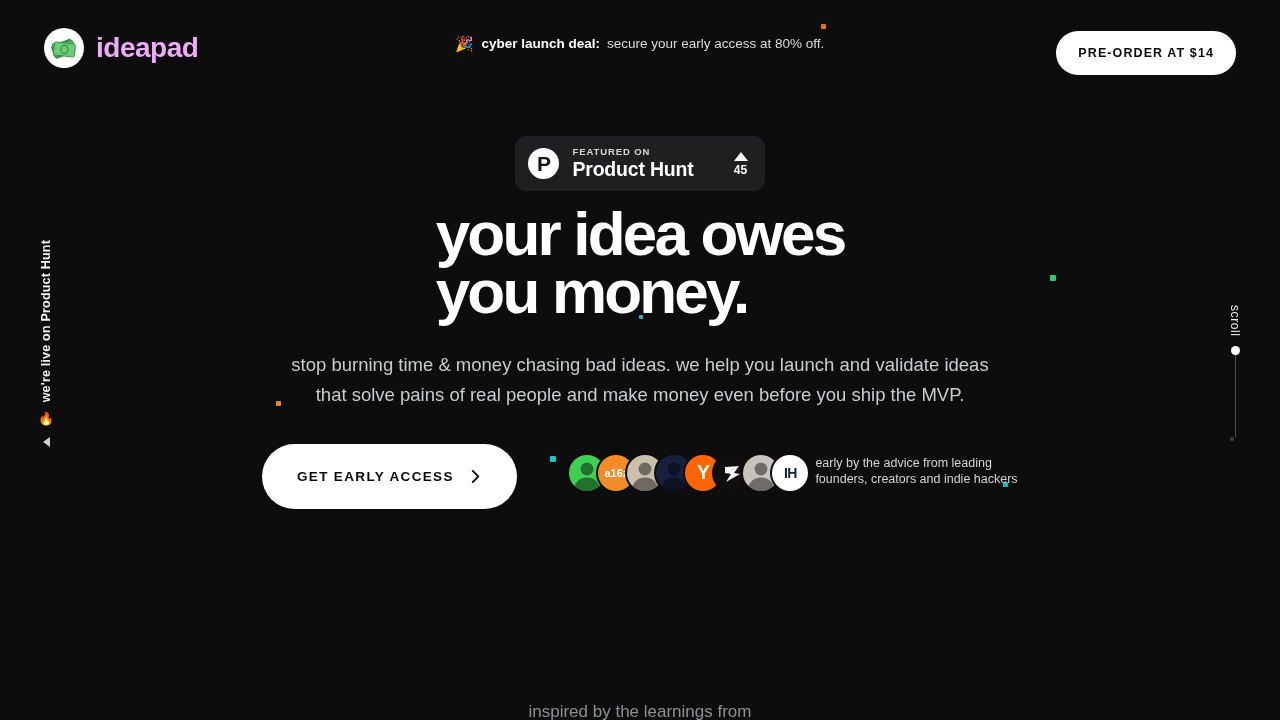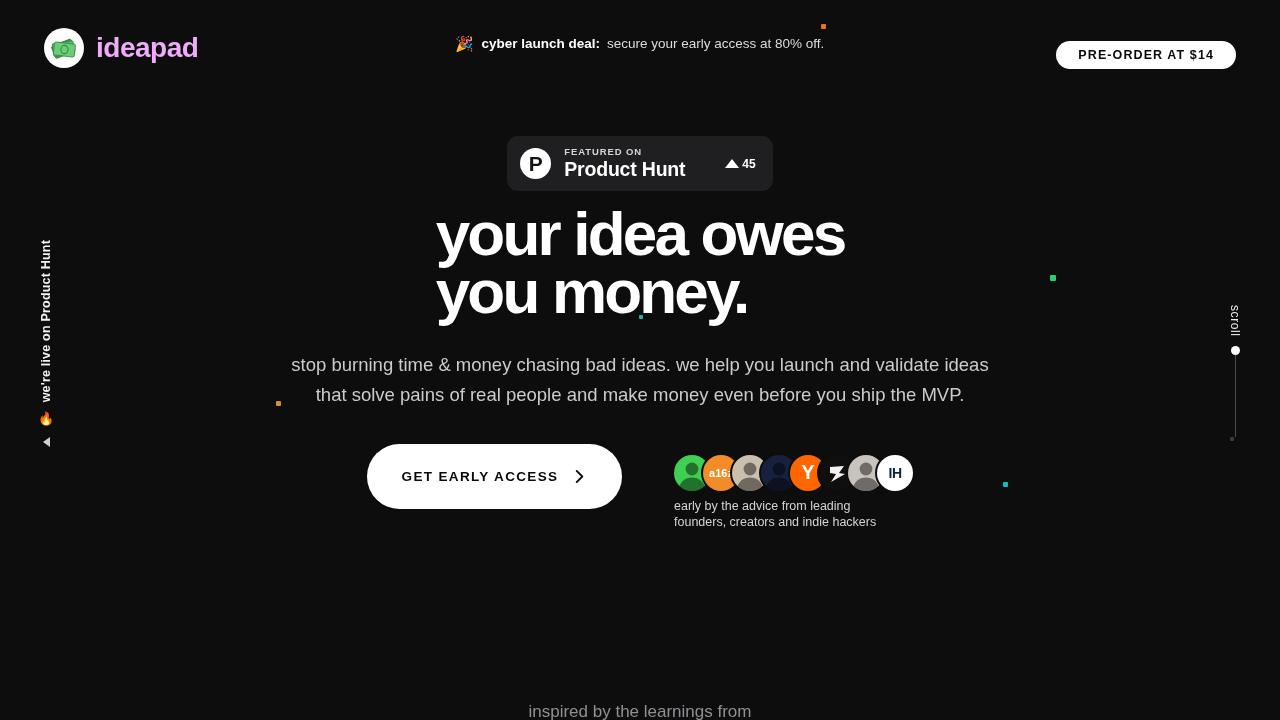--- a/index.html
+++ b/index.html
@@ -38,22 +38,22 @@
   .deal-banner {
     position:absolute; left:0; top:36px; width:1280px;
     display:flex; align-items:center; justify-content:center; gap:7px;
     font-size:13.5px; color:#e9e9e9;
   }
   .deal-emoji { font-size:15px; line-height:1; }
   .deal-strong { font-weight:700; color:#ffffff; }
   .deal-rest { color:#dcdcdc; }
 
   .preorder-btn {
-    position:absolute; right:44px; top:41px;
-    height:28px; padding:8px 22px;
+    position:absolute; right:44px; top:31px;
+    height:44px; padding:8px 22px;
     background:#ffffff; color:#0a0a0a;
     border:none; border-radius:999px;
     font-family:"Liberation Sans", sans-serif;
     font-size:12.5px; font-weight:700; letter-spacing:1.1px;
     display:flex; align-items:center; justify-content:center;
     cursor:pointer; white-space:nowrap;
   }
 
   
   .left-rail {
@@ -112,21 +112,21 @@
   .ph-copy { display:flex; flex-direction:column; justify-content:center; }
   .ph-kicker {
     font-size:9.5px; font-weight:700; letter-spacing:0.9px; color:#d6d6d6;
     text-transform:uppercase; line-height:1.25;
   }
   .ph-title {
     font-size:19.5px; font-weight:700; color:#ffffff; line-height:1.2;
     letter-spacing:-0.2px;
   }
   .ph-votes {
-    display:flex; flex-direction:row; align-items:center; gap:3px;
+    display:flex; flex-direction:column; align-items:center; gap:3px;
     margin-left:27px;
   }
   .ph-caret {
     width:0; height:0;
     border-left:7px solid transparent; border-right:7px solid transparent;
     border-bottom:9px solid #ffffff;
   }
   .ph-count { font-size:12px; font-weight:700; color:#ffffff; line-height:1; }
 
   .headline {
@@ -149,21 +149,21 @@
     width:255px; height:65px;
     background:#ffffff; color:#0a0a0a;
     border:none; border-radius:999px;
     font-family:"Liberation Sans", sans-serif;
     font-size:13.5px; font-weight:700; letter-spacing:1.35px;
     display:flex; align-items:center; justify-content:center; gap:14px;
     cursor:pointer;
   }
   .cta-chev { display:block; }
 
-  .social-proof { display:flex; flex-direction:column; gap:7px; padding-top:11px; }
+  .social-proof { display:flex; flex-direction:row; gap:7px; padding-top:11px; }
   .avatars { display:flex; align-items:center; }
   .avatar {
     width:36px; height:36px; border-radius:50%;
     margin-right:-7px; flex:none;
     display:flex; align-items:center; justify-content:center;
     overflow:hidden; position:relative;
     font-size:15px; font-weight:700;
     box-shadow:0 0 0 2px #0d0d0d;
   }
   .avatar:last-child { margin-right:0; }

